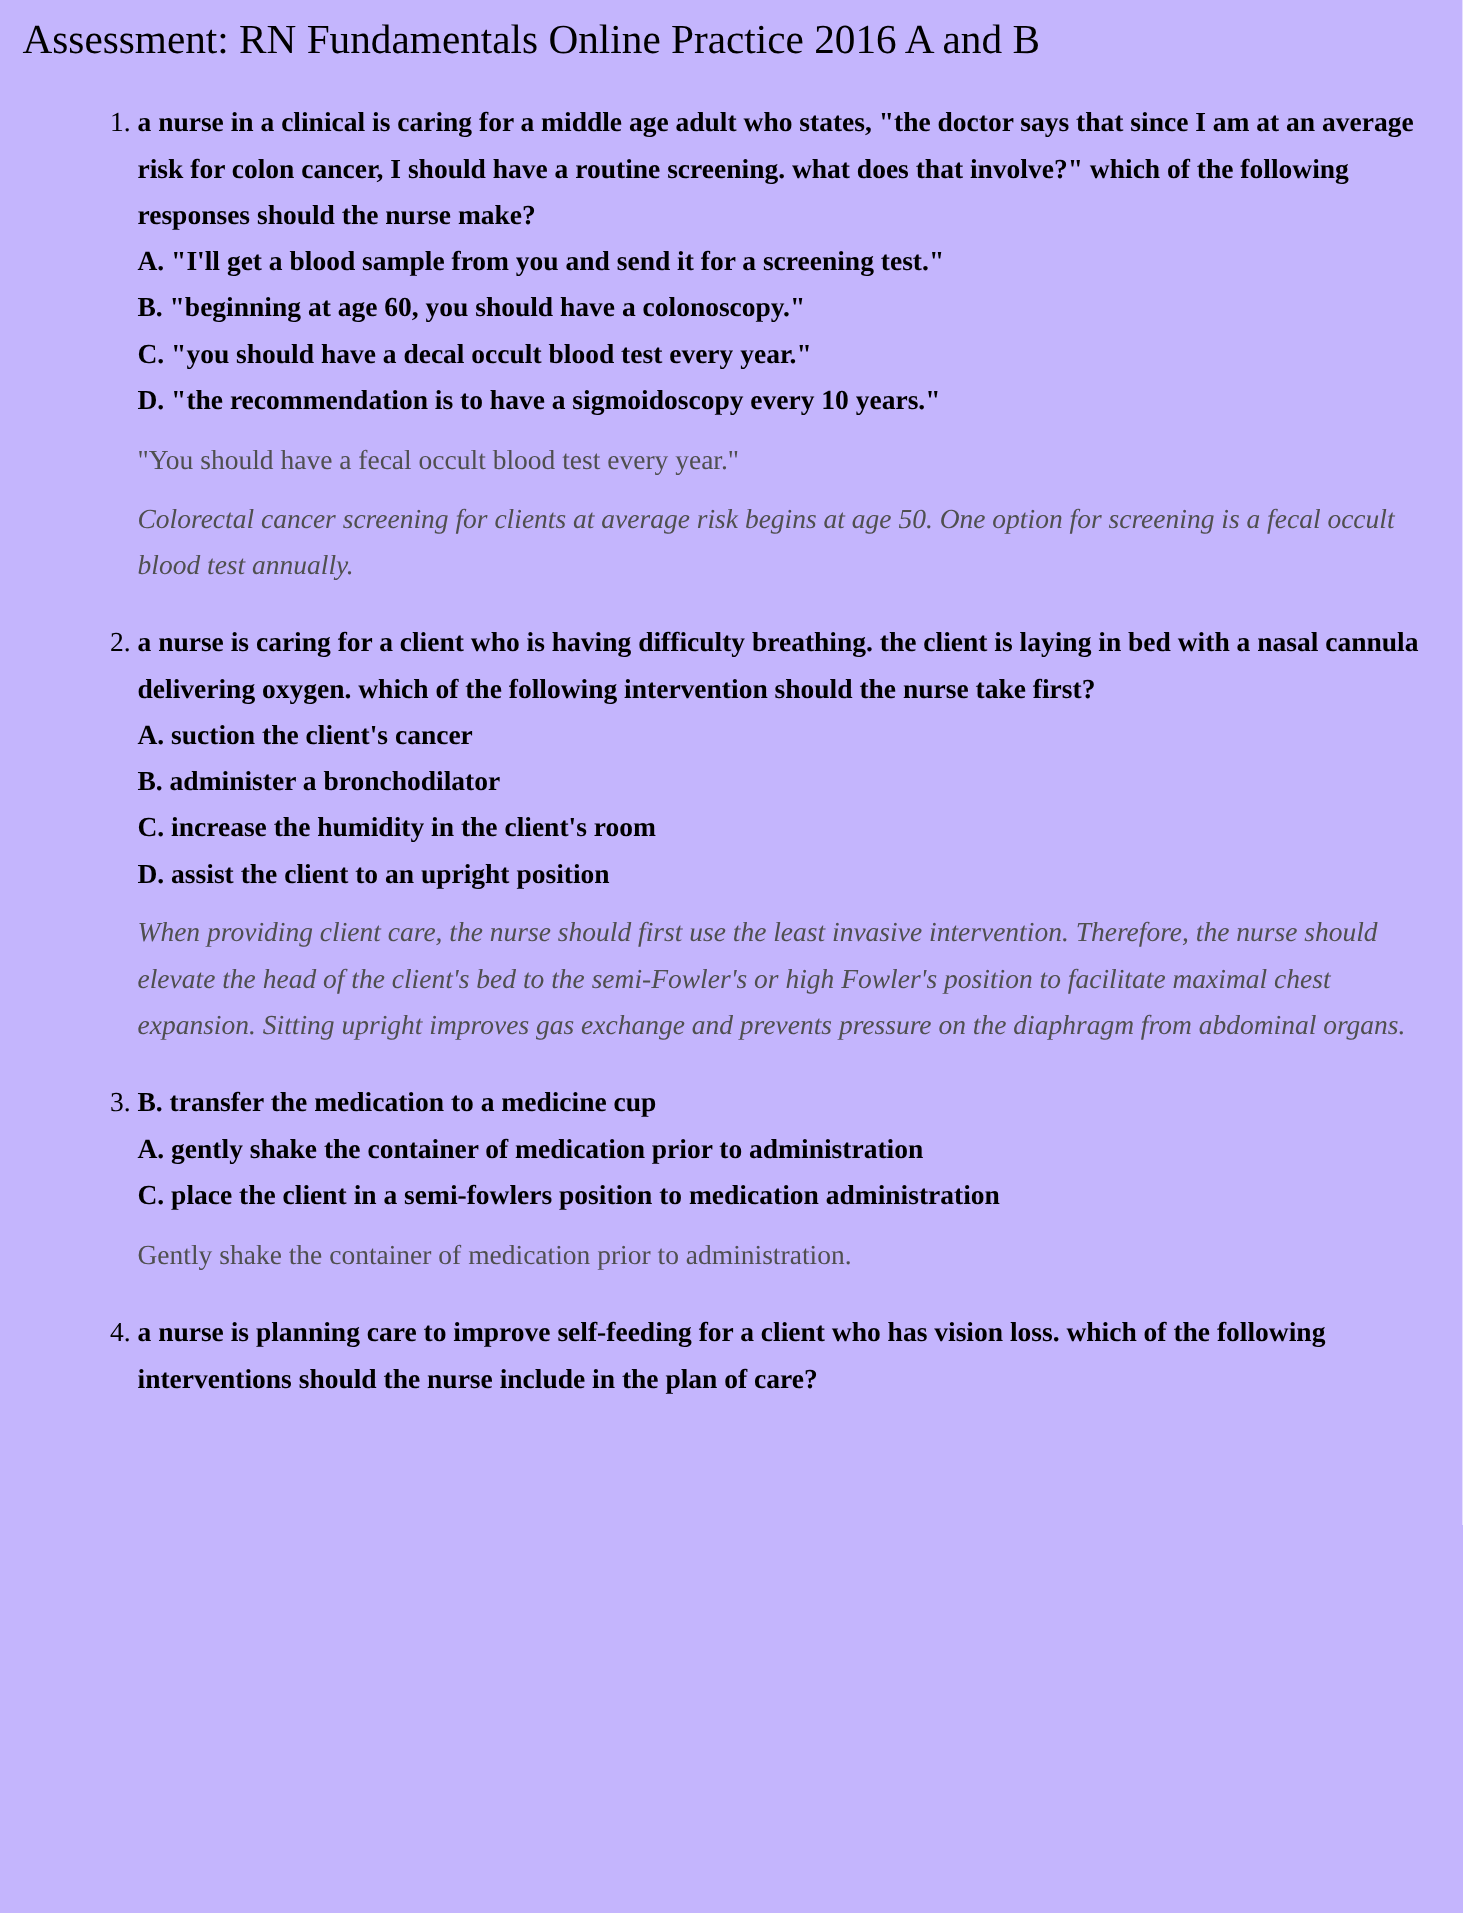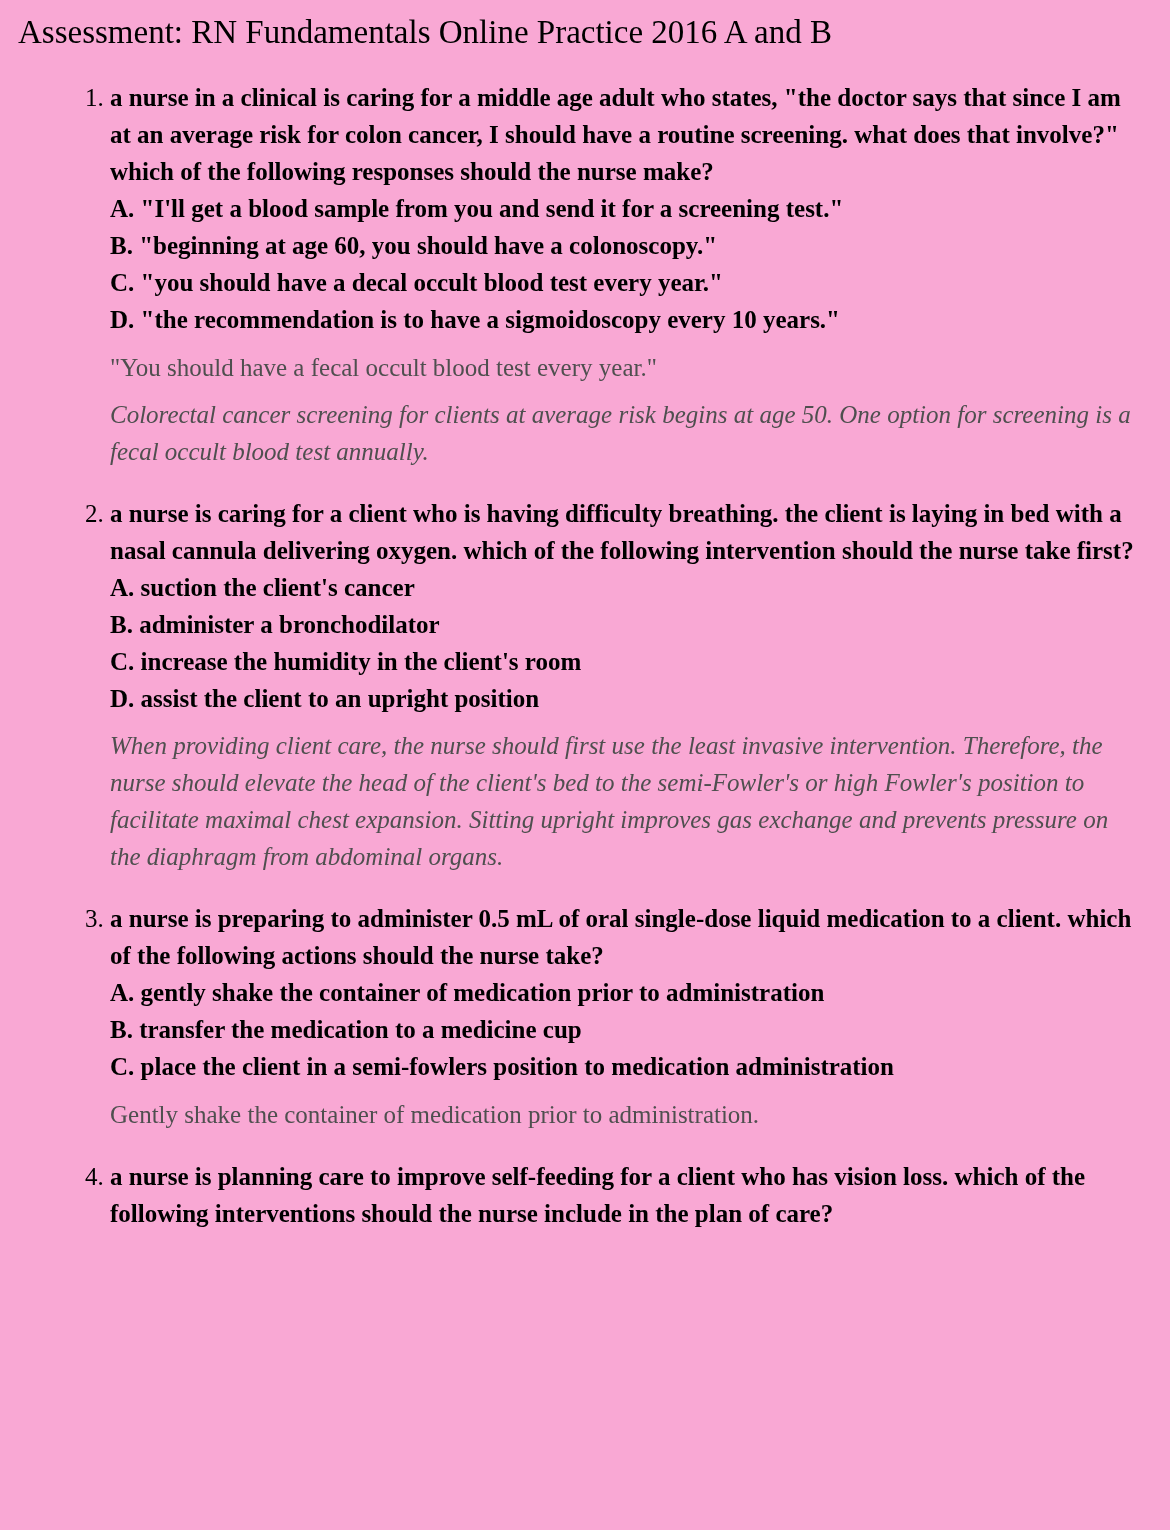--- a/index.html
+++ b/index.html
@@ -9,34 +9,34 @@
   }
   body {
     width: 1170px;
     font-family: "Liberation Serif", "DejaVu Serif", serif;
     color: #000000;
   }
   .page {
     box-sizing: border-box;
     width: 1170px;
     min-height: 1530px;
-    background: #f9a8d4;
+    background: #c4b5fd;
     padding: 14px 28px 10px 18px;
     overflow: hidden;
   }
   .title {
     font-size: 33px;
     font-weight: 400;
     margin: 0;
     line-height: 1.15;
   }
   .question-list {
     margin: 27px 0 0 0;
     padding: 0 0 0 92px;
-    font-size: 25px;
+    font-size: 22px;
     line-height: 37px;
   }
   .question-item {
     margin: 0 0 25px 0;
   }
   .question-item::marker {
     font-weight: 400;
     color: #000000;
   }
   .qtext {
@@ -86,23 +86,22 @@
         <span class="option">A. suction the client's cancer</span>
         <span class="option">B. administer a bronchodilator</span>
         <span class="option">C. increase the humidity in the client's room</span>
         <span class="option">D. assist the client to an upright position</span>
       </div>
       <div class="rationale">When providing client care, the nurse should first use the least invasive intervention. Therefore, the nurse should elevate the head of the client's bed to the semi-Fowler's or high Fowler's position to facilitate maximal chest expansion. Sitting upright improves gas exchange and prevents pressure on the diaphragm from abdominal organs.</div>
     </li>
 
     <li class="question-item">
       <div class="qtext">
-        <span>a nurse is preparing to administer 0.5 mL of oral single-dose liquid medication to a client. which of the following actions should the nurse take?</span>
+        <span class="option">B. transfer the medication to a medicine cup</span>
         <span class="option">A. gently shake the container of medication prior to administration</span>
-        <span class="option">B. transfer the medication to a medicine cup</span>
         <span class="option">C. place the client in a semi-fowlers position to medication administration</span>
       </div>
       <div class="answer">Gently shake the container of medication prior to administration.</div>
     </li>
 
     <li class="question-item">
       <div class="qtext">
         <span>a nurse is planning care to improve self-feeding for a client who has vision loss. which of the following interventions should the nurse include in the plan of care?</span>
       </div>
     </li>

